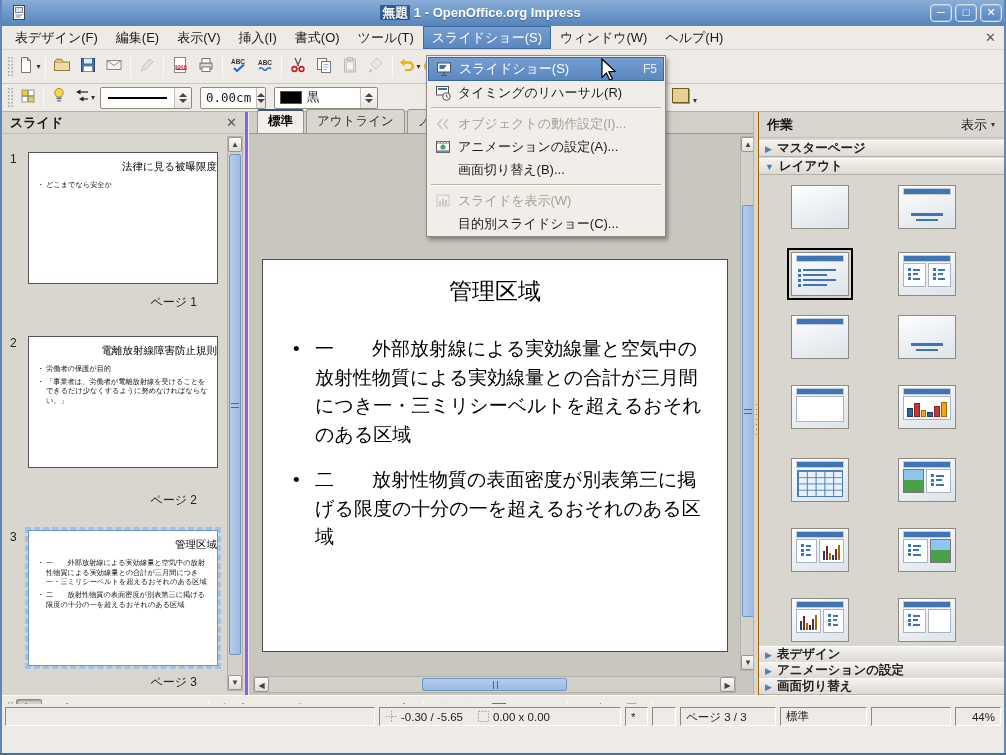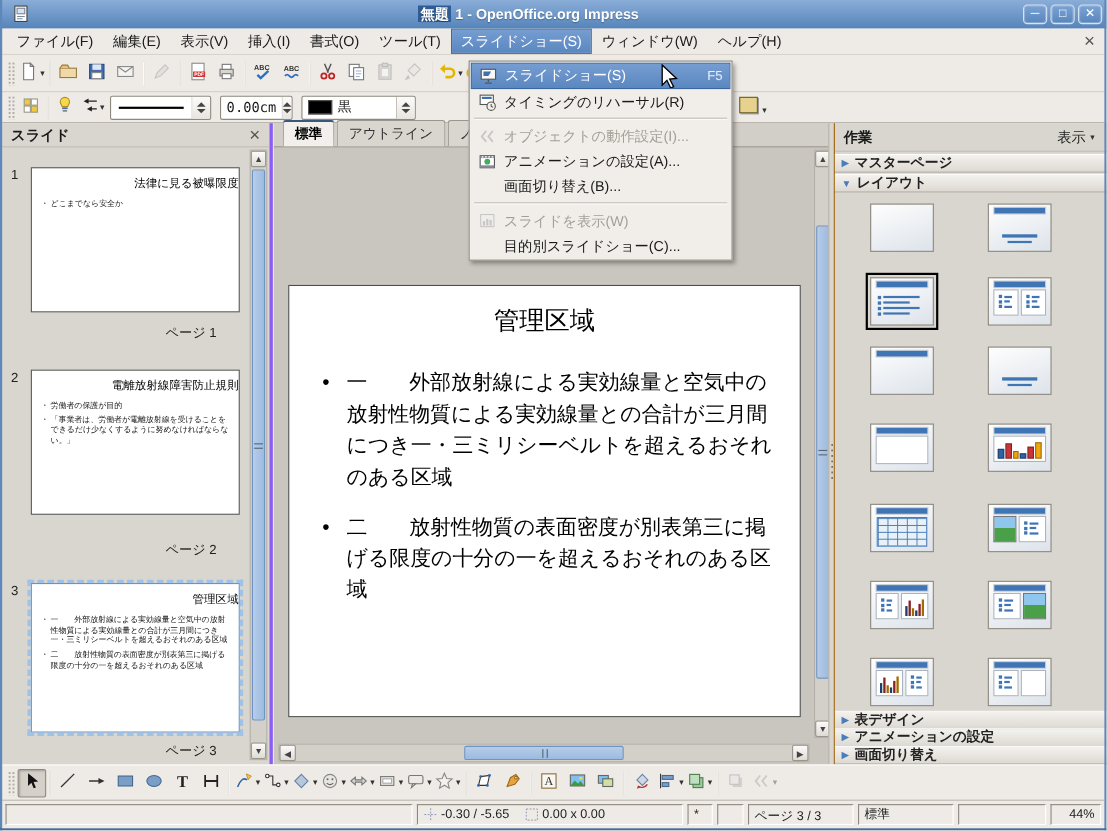--- a/index.html
+++ b/index.html
@@ -106,21 +106,21 @@
 
   
   .splitter{position:absolute;left:753px;top:112px;width:5px;height:583px;background:#d9d6cf;border-left:1px solid #b5b1a9}
   .splitter .dots{position:absolute;left:1px;top:290px;width:3px;height:34px;background-image:radial-gradient(circle,#777 0.8px,transparent 1px);background-size:3px 5px}
 
   
   .drawbar{position:absolute;left:2px;right:2px;top:695px;height:33px;background:#eeebe7;border-top:1px solid #fbfaf8;border-bottom:1px solid #b5b1a9;display:flex;align-items:center;padding-left:3px}
   .drawbar .tbtn.pressed{border:1px solid #8d897f;background:#d5d1c9;box-shadow:inset 1px 1px 2px rgba(0,0,0,.25)}
 
   
-  .statusbar{position:absolute;left:2px;right:2px;top:728px;height:25px;background:#eeebe7;display:flex;align-items:center;gap:4px;padding:0 3px}
+  .statusbar{position:absolute;left:2px;right:2px;top:704px;height:25px;background:#eeebe7;display:flex;align-items:center;gap:4px;padding:0 3px}
   .sfield{height:19px;border:1px solid;border-color:#8d897f #fff #fff #8d897f;display:flex;align-items:center;font-size:11.5px;padding:0 5px;color:#222;white-space:nowrap}
   .sfield .ico{margin-right:3px;display:inline-flex}
   .sfield.grow{flex:1}
   .sfield.right{justify-content:flex-end}
 
   
   .popup{position:absolute;left:426px;top:55px;width:240px;background:#f1eeea;border:1px solid #8e8a82;box-shadow:2px 3px 4px rgba(0,0,0,.35);z-index:50;padding:1px}
   .mrow{height:23px;display:flex;align-items:center;padding:0 6px 0 4px;cursor:default}
   .mrow .micon{width:22px;height:18px;flex:none;display:flex;align-items:center;justify-content:center}
   .mrow .mlabel{margin-left:4px;white-space:nowrap}
@@ -146,21 +146,21 @@
         <rect x="5.5" y="3.5" width="7" height="5" fill="#d8e4f2" stroke="#789"></rect>
         <path d="M5.5 11h7M5.5 13h5" stroke="#789"></path>
       </svg></span>
   <span class="tb-title"><span class="sel">無題</span><span> 1 - OpenOffice.org Impress</span></span>
   <span class="wbtn">─</span>
   <span class="wbtn">□</span>
   <span class="wbtn">✕</span>
 </div>
 
 <div class="menubar" id="menubar">
-  <span class="menuitem">ファイル(F)</span>
+  <span class="menuitem">表デザイン(F)</span>
     <span class="menuitem">編集(E)</span>
     <span class="menuitem">表示(V)</span>
     <span class="menuitem">挿入(I)</span>
     <span class="menuitem">書式(O)</span>
     <span class="menuitem">ツール(T)</span>
     <span class="menuitem hl">スライドショー(S)</span>
     <span class="menuitem">ウィンドウ(W)</span>
     <span class="menuitem">ヘルプ(H)</span>
     <span class="mb-close" id="mbclose">✕</span>
 </div>

